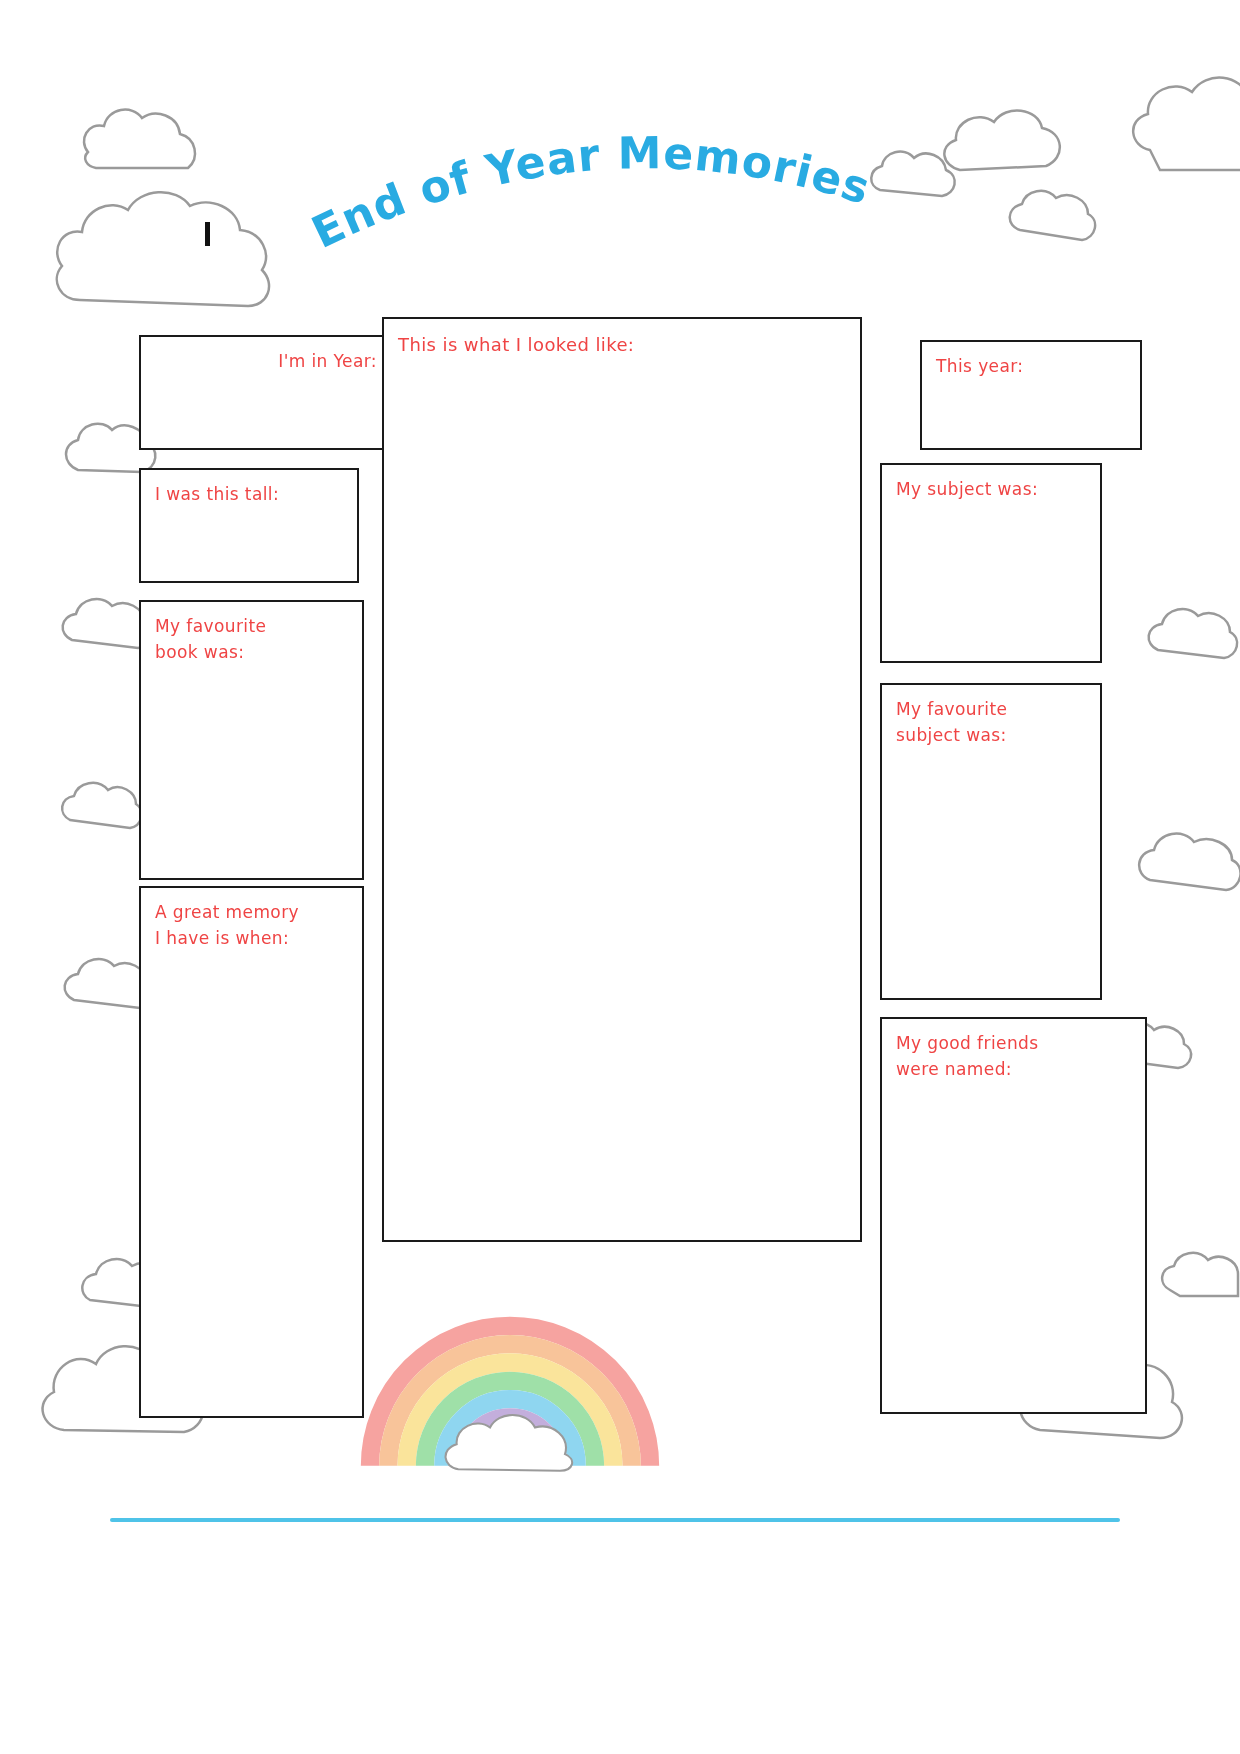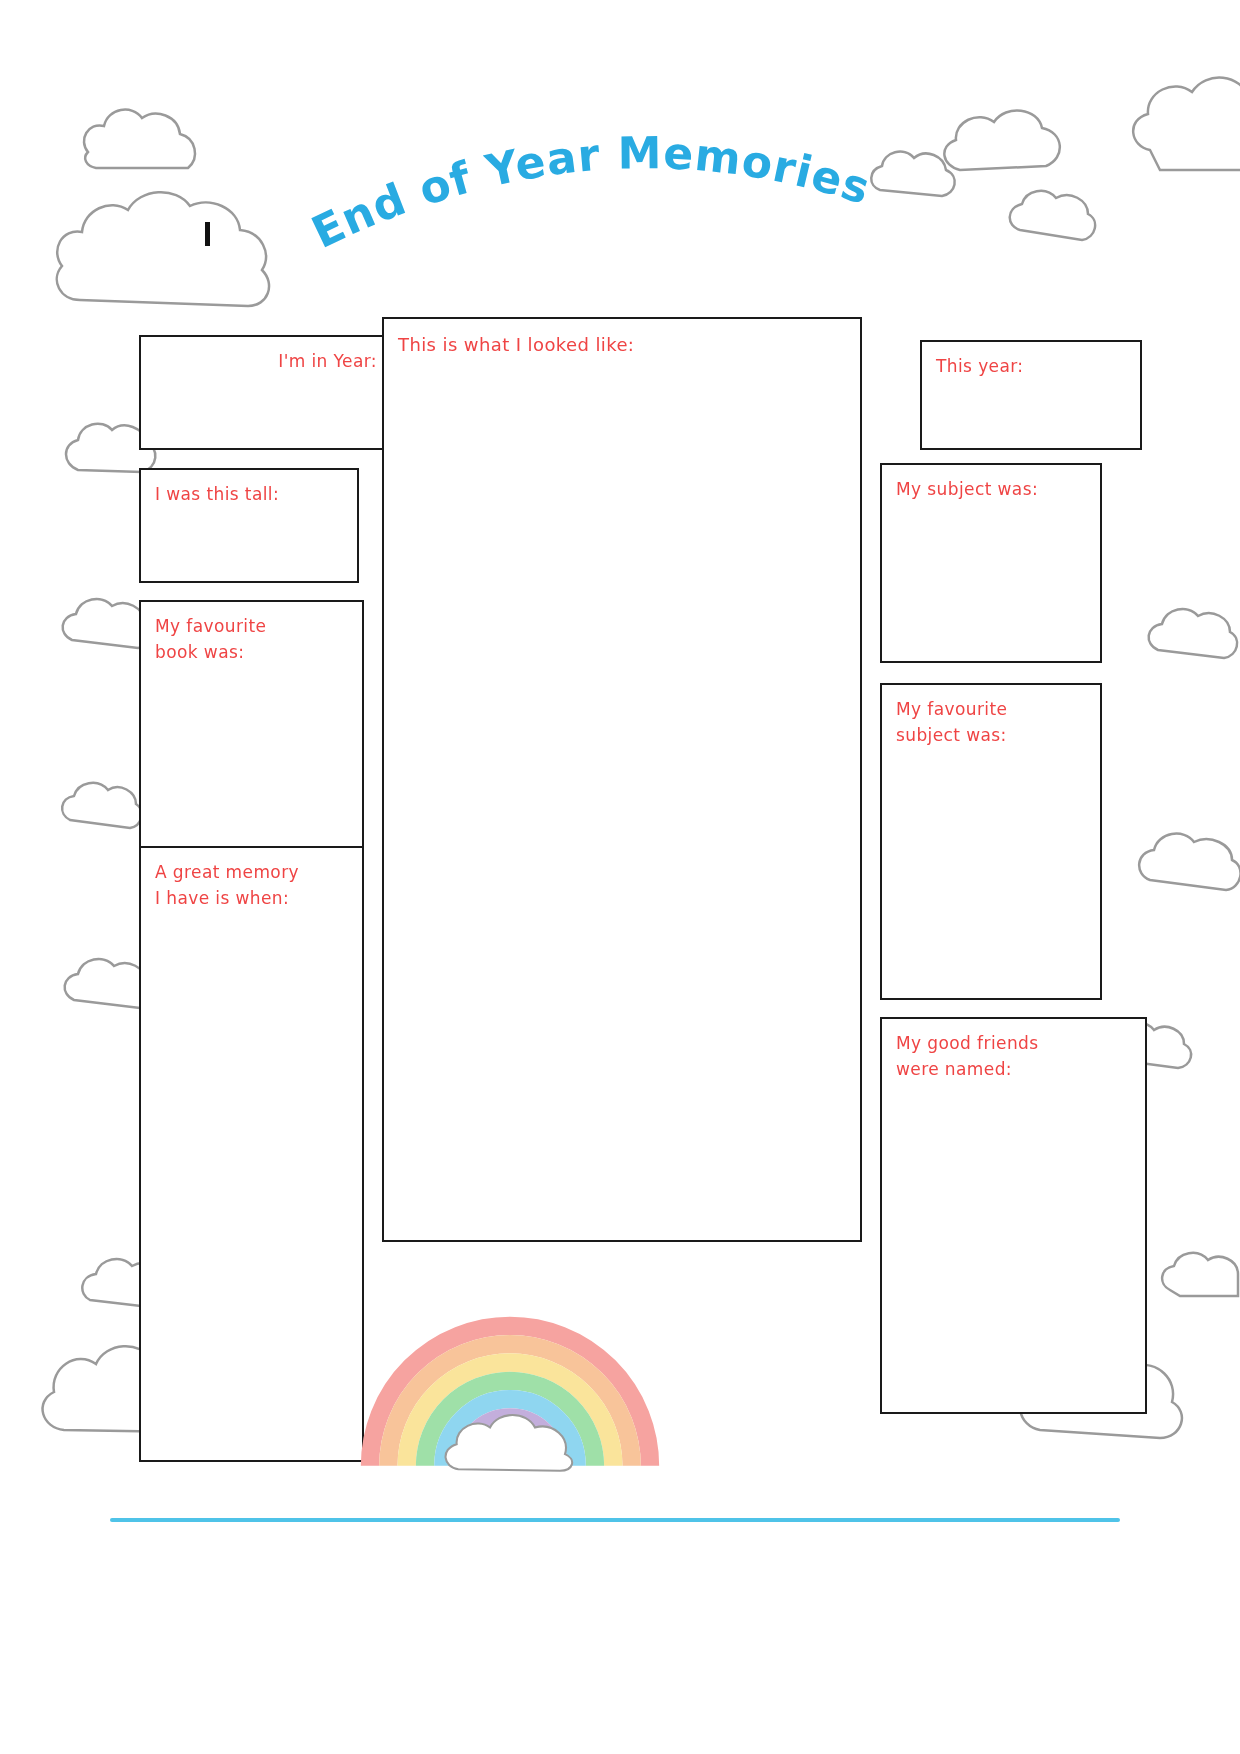--- a/index.html
+++ b/index.html
@@ -141,21 +141,21 @@
 
   <div class="box" style="left:139px; top:468px; width:220px; height:115px;">
     <div class="box-label">I was  this tall:</div>
   </div>
 
   <div class="box" style="left:139px; top:600px; width:225px; height:280px;">
     <div class="box-label">My favourite
 book was:</div>
   </div>
 
-  <div class="box" style="left:139px; top:846px; width:225px; height:616px;">
+  <div class="box" style="left:139px; top:886px; width:225px; height:532px;">
     <div class="box-label">A great memory
 I have  is when:</div>
   </div>
 
   <div class="box" style="left:382px; top:317px; width:480px; height:925px;">
     <div class="box-label big">This is what I looked like:</div>
   </div>
 
   <div class="box" style="left:920px; top:340px; width:222px; height:110px;">
     <div class="box-label">This year:</div>

